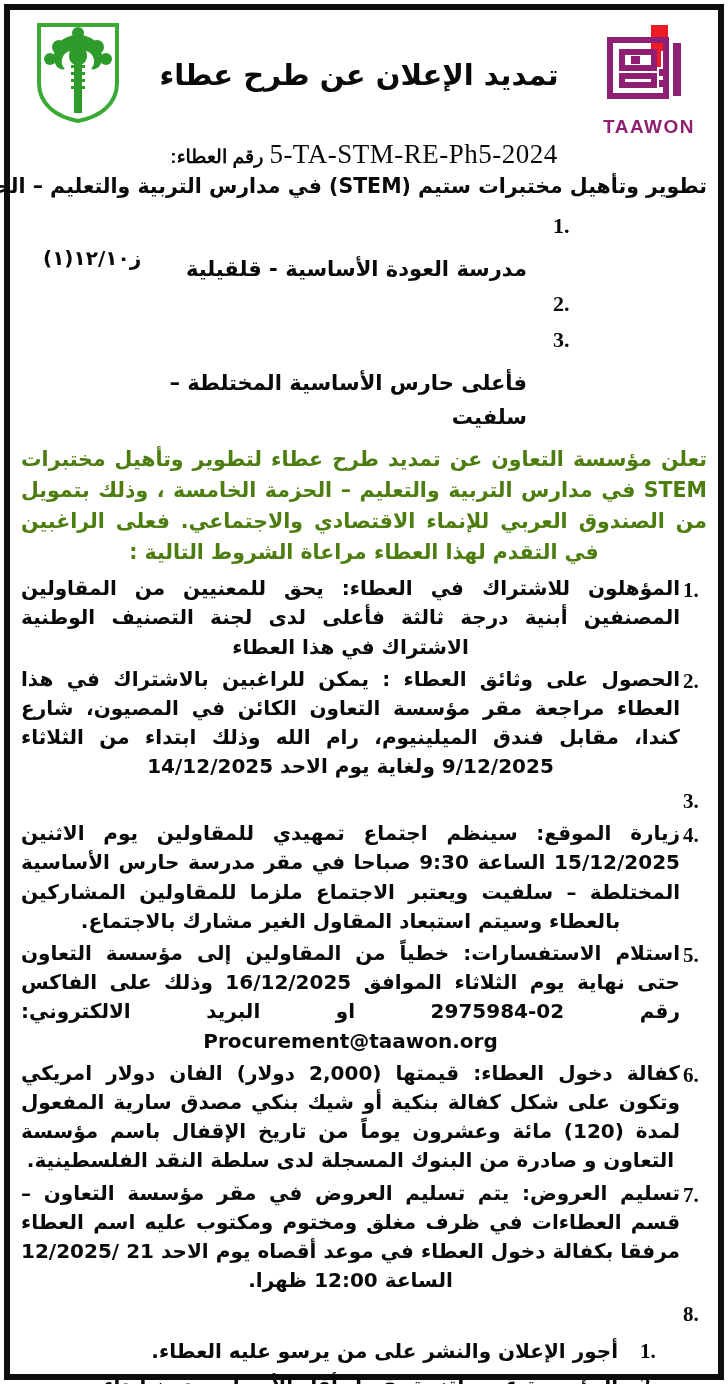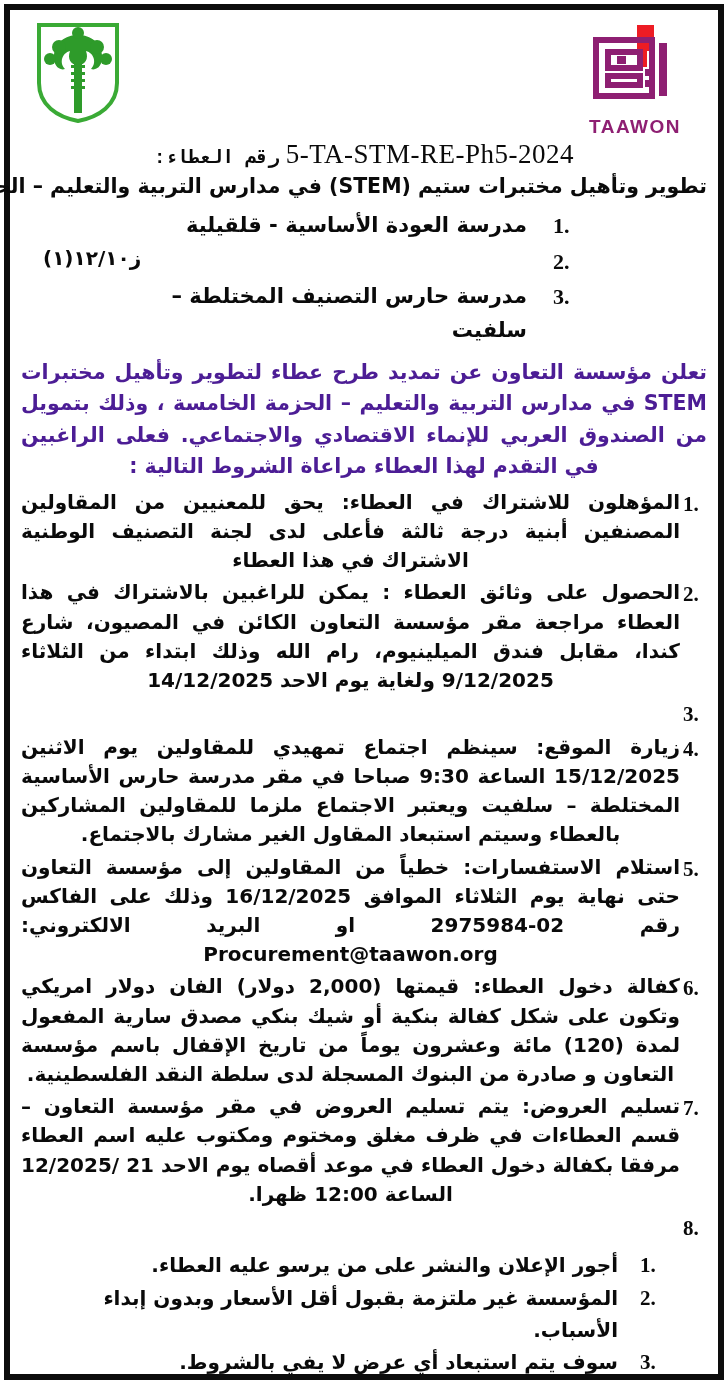--- a/index.html
+++ b/index.html
@@ -36,21 +36,21 @@
     position: relative;
     display: flex;
     align-items: flex-start;
     justify-content: space-between;
     height: 128px;
     flex: 0 0 auto;
   }
   .logo-taawon {
     width: 104px;
     flex: 0 0 auto;
-    margin-right: 20px;
+    margin-right: 6px;
     margin-top: 6px;
     display: flex;
     flex-direction: column;
     align-items: center;
   }
   .logo-taawon svg { display: block; }
   .logo-word {
     font-family: "Liberation Sans", sans-serif;
     font-weight: bold;
     font-size: 19px;
@@ -83,21 +83,21 @@
   
   .tender-no-row {
     display: flex;
     align-items: baseline;
     justify-content: center;
     gap: 6px;
     margin-top: -6px;
     flex: 0 0 auto;
   }
   .tender-no-label {
-    font-family: Liberation Mono, monospace;
+    font-family: Liberation Sans, sans-serif;
     font-weight: bold;
     font-size: 19px;
     color: #0a0a0a;
   }
   .tender-no-value {
     direction: ltr;
     font-family: "Liberation Serif", "DejaVu Serif", serif;
     font-size: 27px;
     color: #0a0a0a;
     letter-spacing: 0.5px;
@@ -136,40 +136,40 @@
     gap: 26px;
   }
   .school-num {
     direction: ltr;
     font-family: "Liberation Serif", serif;
     font-size: 22px;
     width: 26px;
     text-align: left;
     flex: 0 0 auto;
   }
-  .school-name { flex: 1 1 auto; text-align: right; }
+  .school-name { flex: 1 1 auto; text-align: right; margin-top: 44px; }
   .side-code {
     position: absolute;
     left: 22px;
     top: 38px;
     font-family: "DejaVu Sans", sans-serif;
     font-weight: bold;
     font-size: 20px;
     color: #0a0a0a;
     direction: rtl;
   }
 
   
   .intro {
     margin-top: 10px;
     font-family: "DejaVu Sans", sans-serif;
     font-weight: bold;
     font-size: 20.5px;
     line-height: 1.52;
-    color: #4c1d95;
+    color: #4d7c0f;
     text-align: justify;
     text-align-last: center;
     flex: 0 0 auto;
   }
 
   
   .conditions {
     list-style: none;
     margin: 6px 0 0 0;
     padding: 0;
@@ -252,20 +252,23 @@
           <g fill="#8e1f72">
             <rect x="28" y="33" width="9" height="8"></rect>
             <rect x="70" y="20" width="8" height="53"></rect>
             <rect x="56" y="46" width="7" height="7"></rect>
             <rect x="56" y="57" width="7" height="7"></rect>
           </g>
         </svg>
         <div class="logo-word">TAAWON</div>
       </div>
 
+      <div class="header-title-wrap">
+        <div class="main-title">تمديد الإعلان عن  طرح عطاء</div>
+      </div>
 
       <div class="logo-moe">
         <svg width="86" height="104" viewBox="0 0 86 104">
           <path d="M4 4 H82 V62 C82 84 64 96 43 100 C22 96 4 84 4 62 Z" fill="#ffffff" stroke="#3aaa35" stroke-width="4"></path>
           <g fill="#2e9b2a">
             <rect x="39" y="40" width="8" height="52"></rect>
             <rect x="36" y="44" width="14" height="3"></rect>
             <rect x="36" y="51" width="14" height="3"></rect>
             <rect x="36" y="58" width="14" height="3"></rect>
             <rect x="36" y="65" width="14" height="3"></rect>
@@ -297,21 +300,21 @@
         </div>
       </div>
       <div class="school-row">
         <div class="school-inner">
           <span class="school-num">2.</span>
         </div>
       </div>
       <div class="school-row">
         <div class="school-inner">
           <span class="school-num">3.</span>
-          <span class="school-name">مدرسة حارس التصنيف المختلطة – سلفيت</span>
+          <span class="school-name">فأعلى حارس الأساسية المختلطة – سلفيت</span>
         </div>
       </div>
     </div>
 
     <div class="intro">تعلن مؤسسة التعاون عن تمديد  طرح عطاء لتطوير وتأهيل مختبرات STEM في مدارس التربية والتعليم – الحزمة الخامسة ، وذلك بتمويل من الصندوق العربي للإنماء الاقتصادي والاجتماعي. فعلى الراغبين في التقدم لهذا العطاء مراعاة الشروط التالية :</div>
 
     <ol class="conditions">
 
       <li class="cond-item">
         <span class="cond-num">1.</span>

